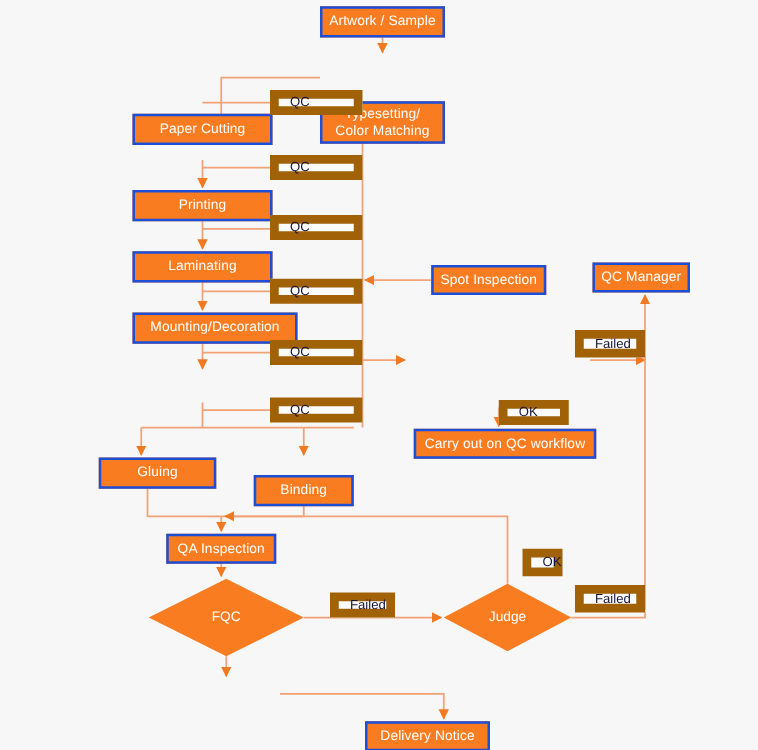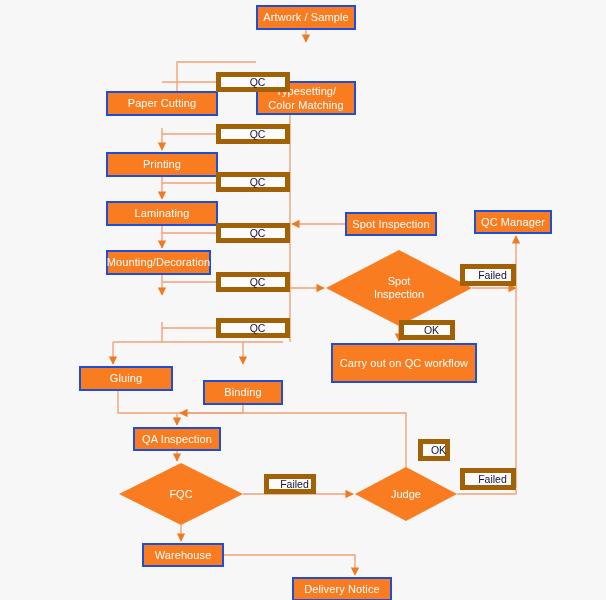--- a/index.html
+++ b/index.html
@@ -43,28 +43,27 @@
   }
   .diamond .dtext{
     position:relative;z-index:2;
     color:#ffffff;font-size:11px;line-height:13px;text-align:center;
   }
 
   .edge-label{
     position:absolute;
     box-sizing:border-box;
     background:#fbfbfb;
-    border:5px solid #a16207;
+    border:7px solid #a16207;
     color:#15143a;
     font-size:10.5px;
     display:flex;
     align-items:center;
     padding-left:9px;
     z-index:4;
-    justify-content:center;
   }
 </style>
 </head>
 <body>
 
 <div id="canvas">
 
   <svg id="svg-layer" viewBox="0 0 606 600" xmlns="http://www.w3.org/2000/svg">
     <defs>
       <marker id="ah" markerWidth="7" markerHeight="7" refX="5.4" refY="3" orient="auto">
@@ -136,62 +135,54 @@
   </div>
 
   <div class="node" style="left:106px;top:152px;width:112px;height:25px;">
     <span>Printing</span>
   </div>
 
   <div class="node" style="left:106px;top:201px;width:112px;height:25px;">
     <span>Laminating</span>
   </div>
 
-  <div class="node" style="left:106px;top:250px;width:105px;height:25px;">
+  <div class="node" style="left:106px;top:250px;width:132px;height:25px;">
     <span>Mounting/Decoration</span>
   </div>
 
 
   <div class="node" style="left:79px;top:366px;width:94px;height:25px;">
     <span>Gluing</span>
   </div>
 
   <div class="node" style="left:203px;top:380px;width:80px;height:25px;">
     <span>Binding</span>
   </div>
 
   <div class="node" style="left:133px;top:427px;width:88px;height:24px;">
     <span>QA Inspection</span>
   </div>
 
-  <div class="node" style="left:142px;top:543px;width:82px;height:24px;">
-    <span>Warehouse</span>
-  </div>
 
   <div class="node" style="left:292px;top:577px;width:100px;height:24px;">
     <span>Delivery Notice</span>
   </div>
 
   <div class="node" style="left:345px;top:212px;width:92px;height:24px;">
     <span>Spot Inspection</span>
   </div>
 
   <div class="node" style="left:474px;top:210px;width:78px;height:24px;">
     <span>QC Manager</span>
   </div>
 
-  <div class="node" style="left:331px;top:343px;width:146px;height:40px;">
+  <div class="node" style="left:331px;top:343px;width:146px;height:24px;">
     <span>Carry out on QC workflow</span>
   </div>
 
-  <div class="diamond" style="left:326px;top:250px;width:146px;height:76px;">
-    <span class="dshape"></span>
-    <span class="dtext" style="white-space:pre-line;">Spot
-Inspection</span>
-  </div>
 
   <div class="diamond" style="left:119px;top:463px;width:124px;height:62px;">
     <span class="dshape"></span>
     <span class="dtext">FQC</span>
   </div>
 
   <div class="diamond" style="left:355px;top:467px;width:102px;height:54px;">
     <span class="dshape"></span>
     <span class="dtext">Judge</span>
   </div>

